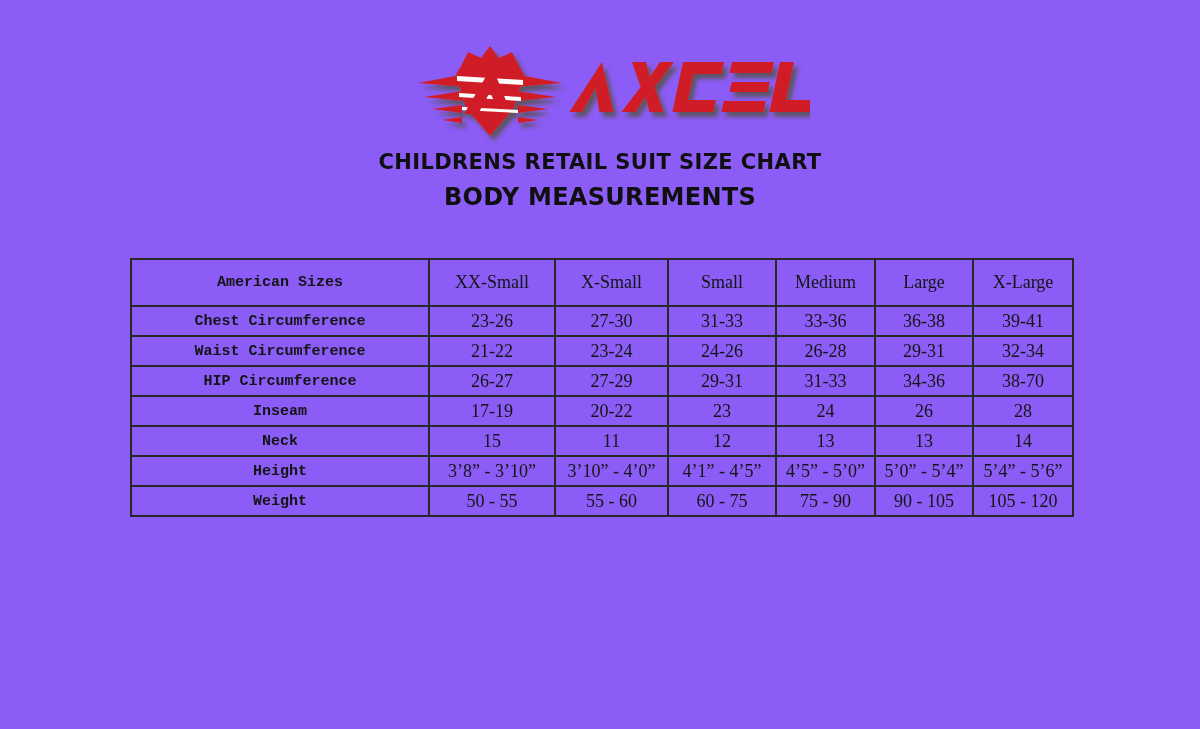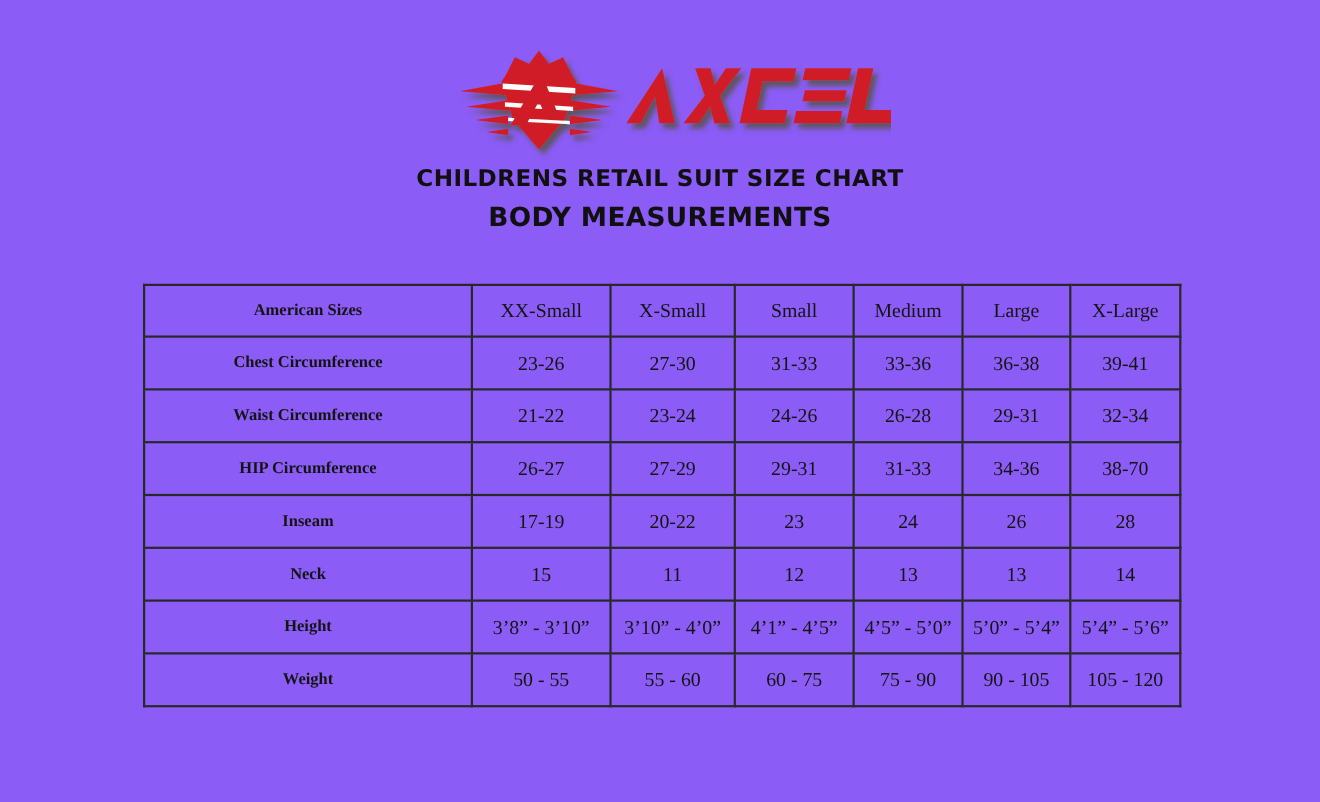--- a/index.html
+++ b/index.html
@@ -40,23 +40,23 @@
   table.size-chart th,
   table.size-chart td{
     border:2px solid #282828;
     text-align:center;
     vertical-align:middle;
     padding:0 2px;
     overflow:hidden;
   }
   tr.r-head{height:47px;}
   tr.r-euro{height:38px;}
-  tr.r-data{height:48px;}
+  tr.r-data{height:30px;}
   .label-cell{
-    font-family:Liberation Serif, serif;
+    font-family:Liberation Mono, monospace;
     font-weight:bold;font-size:15px;color:#141414;margin-top:32px;
   }
   .size-cell{
     font-family:"Liberation Serif",serif;
     font-weight:normal;font-size:18px;color:#141414;
     white-space:nowrap;
   }
 </style>
 </head>
 <body>

